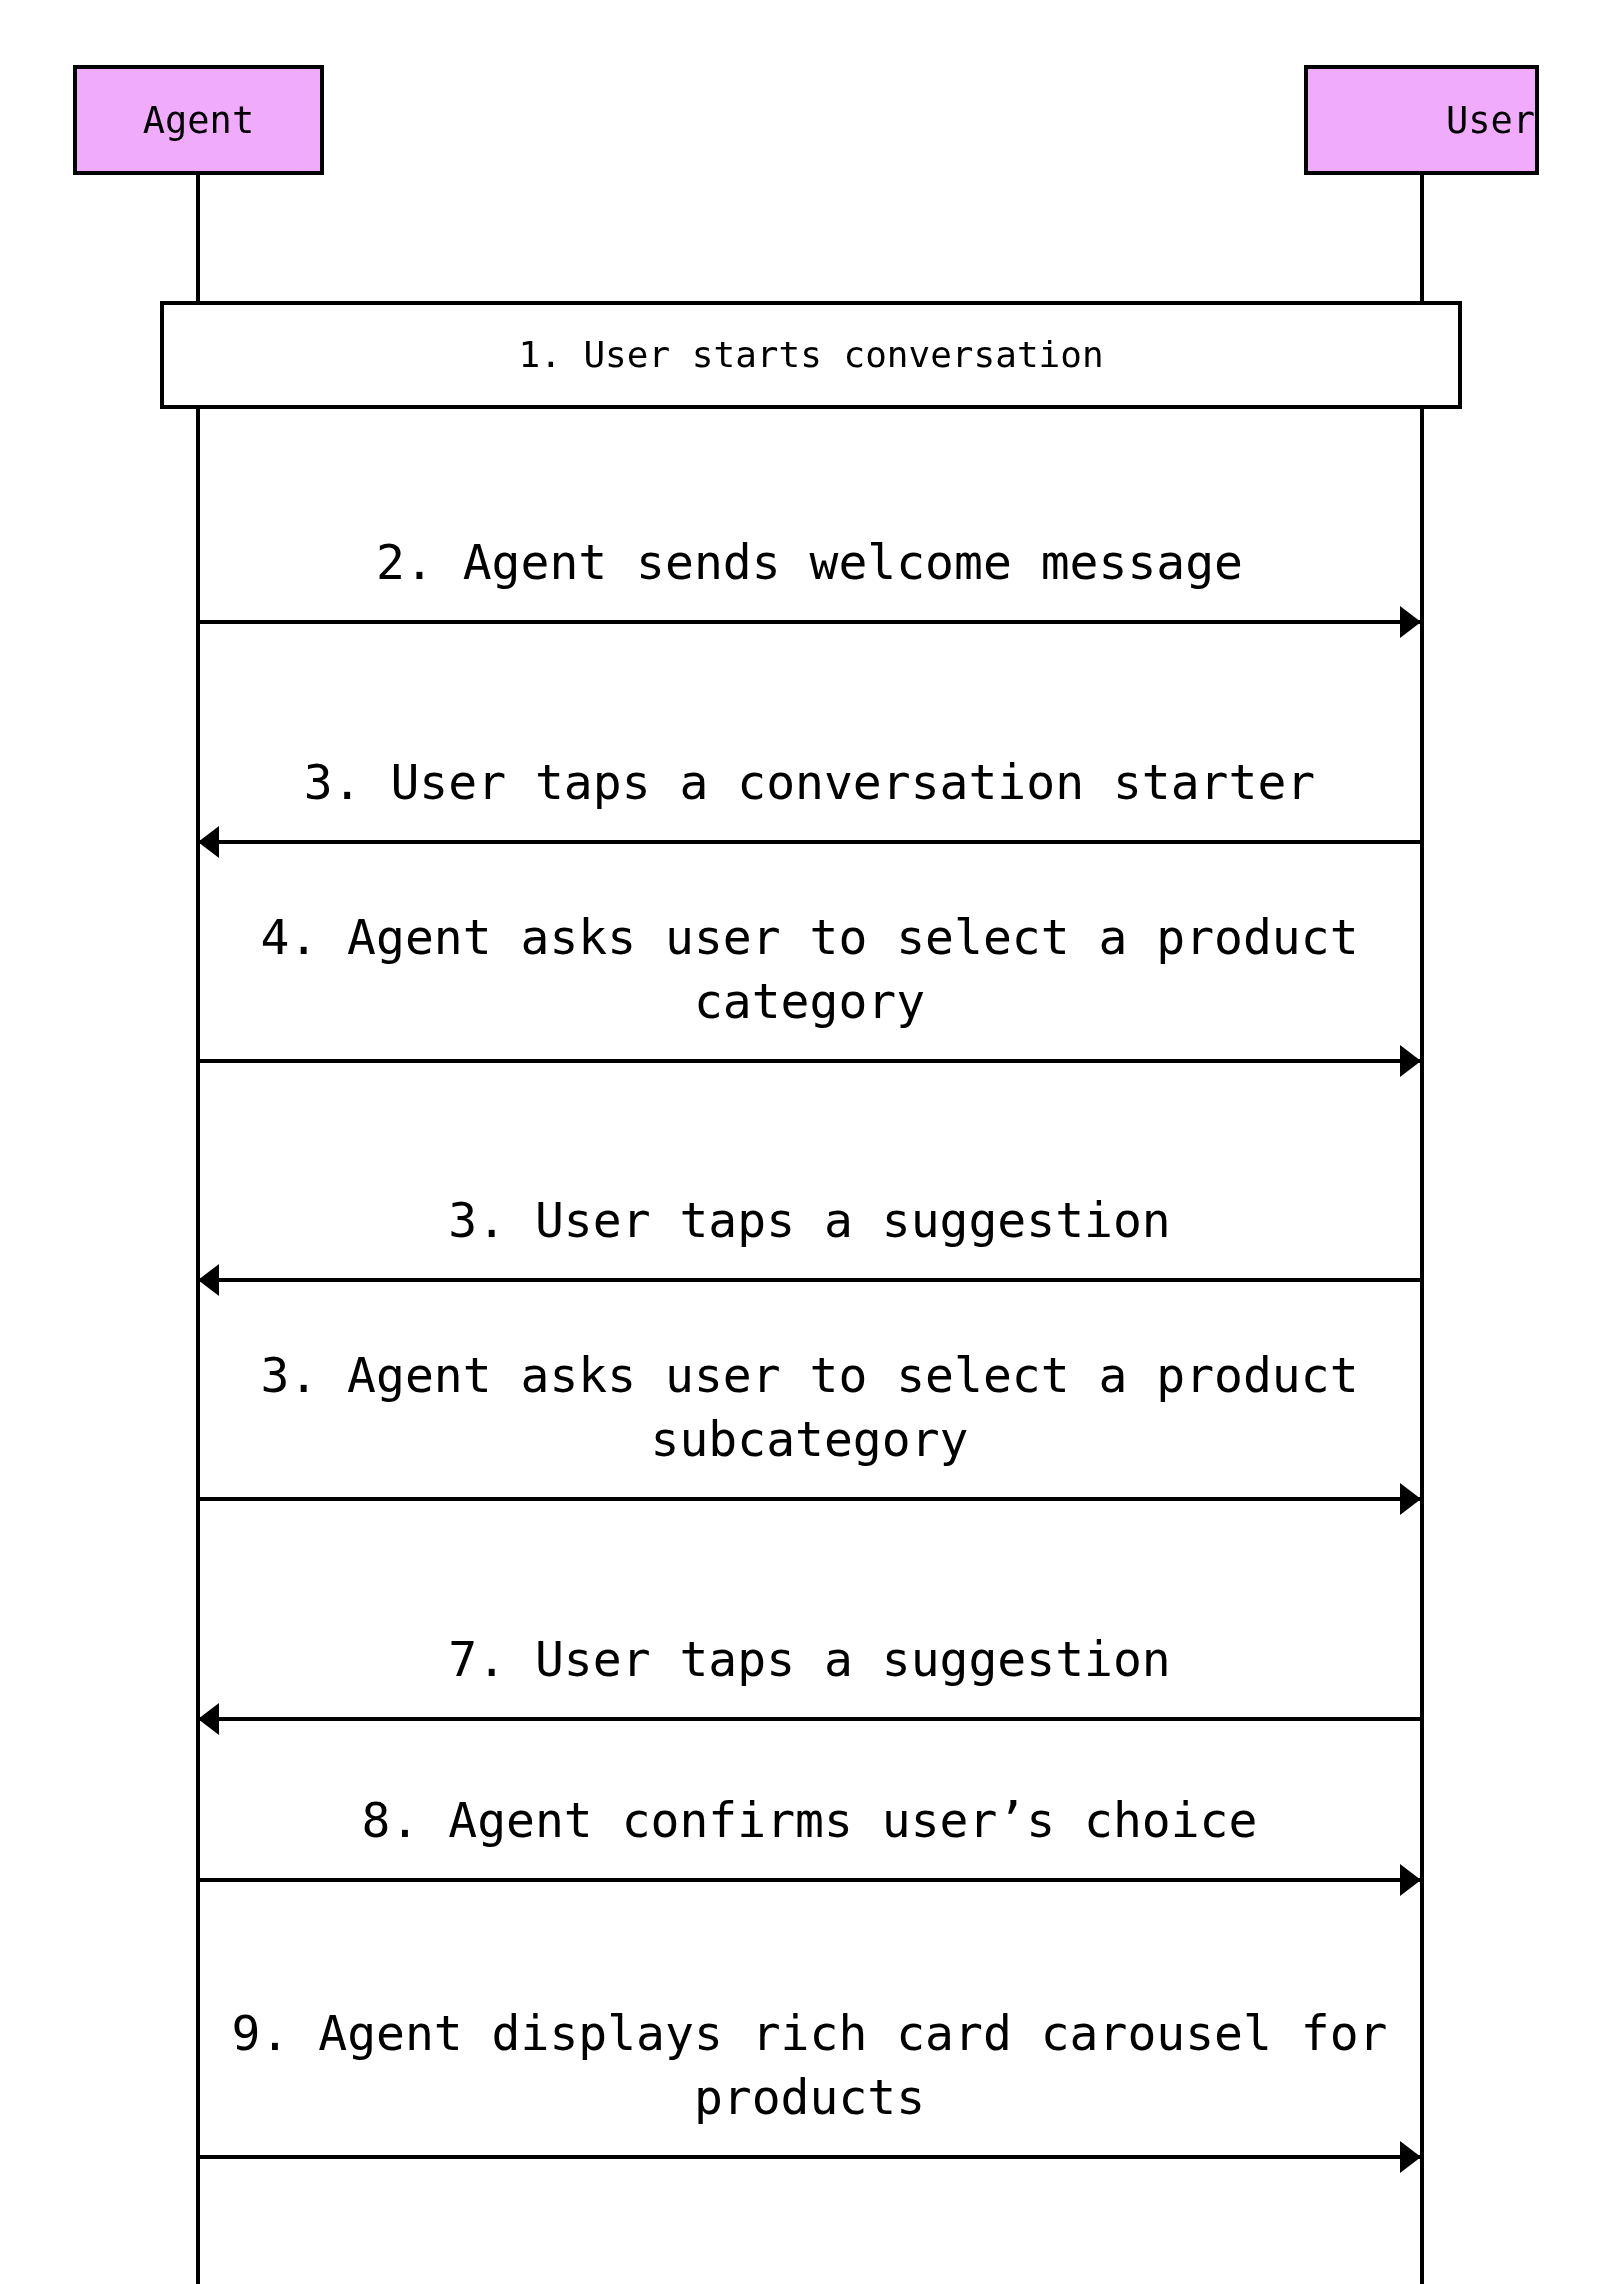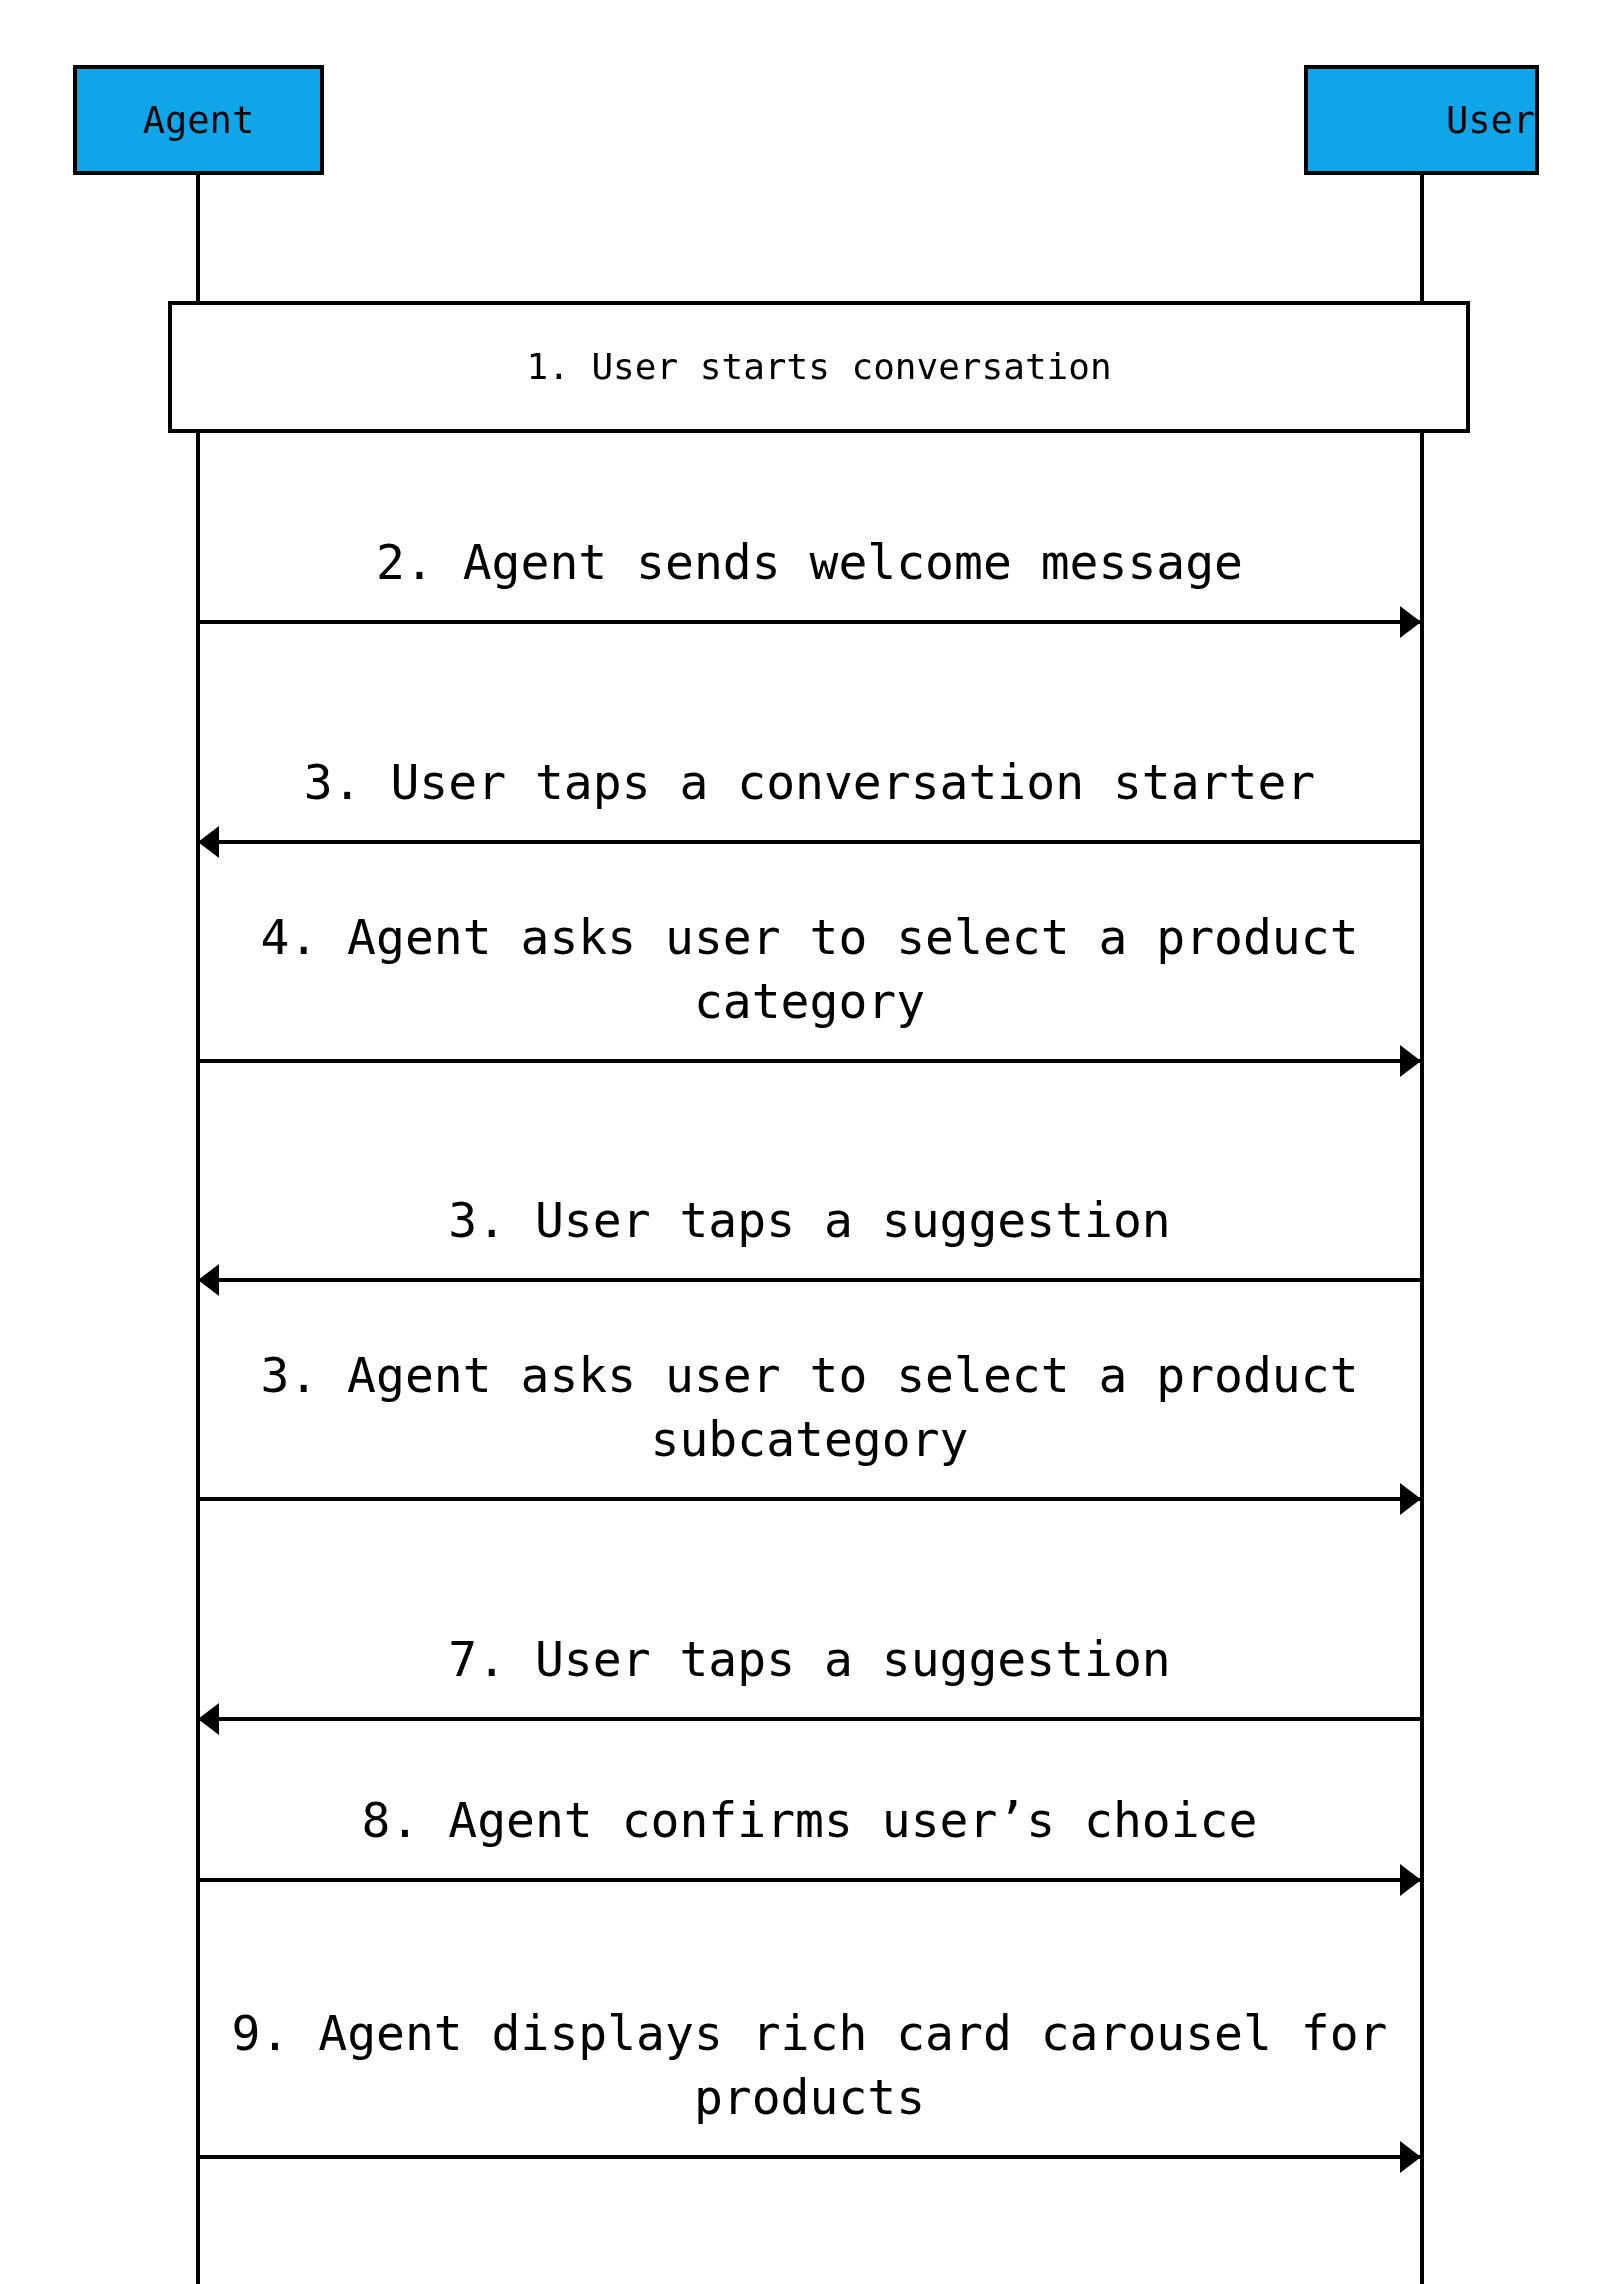--- a/index.html
+++ b/index.html
@@ -19,21 +19,21 @@
   }
   .lifeline {
     position: absolute;
     width: 4.1px;
     background: #000000;
   }
   .actor-box {
     position: absolute;
     height: 110px;
     border: 4.6px solid #000000;
-    background: #0ea5e9;
+    background: #f0abfc;
     box-sizing: border-box;
     display: flex;
     align-items: center;
     justify-content: center;
     font-size: 37px;
     line-height: 1;
   }
   .note-box {
     position: absolute;
     border: 4.6px solid #000000;
@@ -94,21 +94,21 @@
   <div class="lifeline" style="left:196px; top:171px; height:3029px;"></div>
   <div class="lifeline" style="left:1420px; top:171px; height:3029px;"></div>
 
   <div class="actor-box" style="left:73px; top:65px; width:251px;">
     <span>Agent</span>
   </div>
   <div class="actor-box" style="left:1304px; top:65px; width:235px;justify-content:flex-end;">
     <span>User</span>
   </div>
 
-  <div class="note-box" style="left:168px; top:301px; width:1302px; height:132px;">
+  <div class="note-box" style="left:160px; top:301px; width:1302px; height:108px;">
     <span>1. User starts conversation</span>
   </div>
 
   <div class="msg" style="top:503px;">
     <div class="msg-label">2. Agent sends welcome message</div>
     <div class="msg-line"></div>
     <div class="arrow-head to-user"></div>
   </div>
 
   <div class="msg" style="top:723px;">

